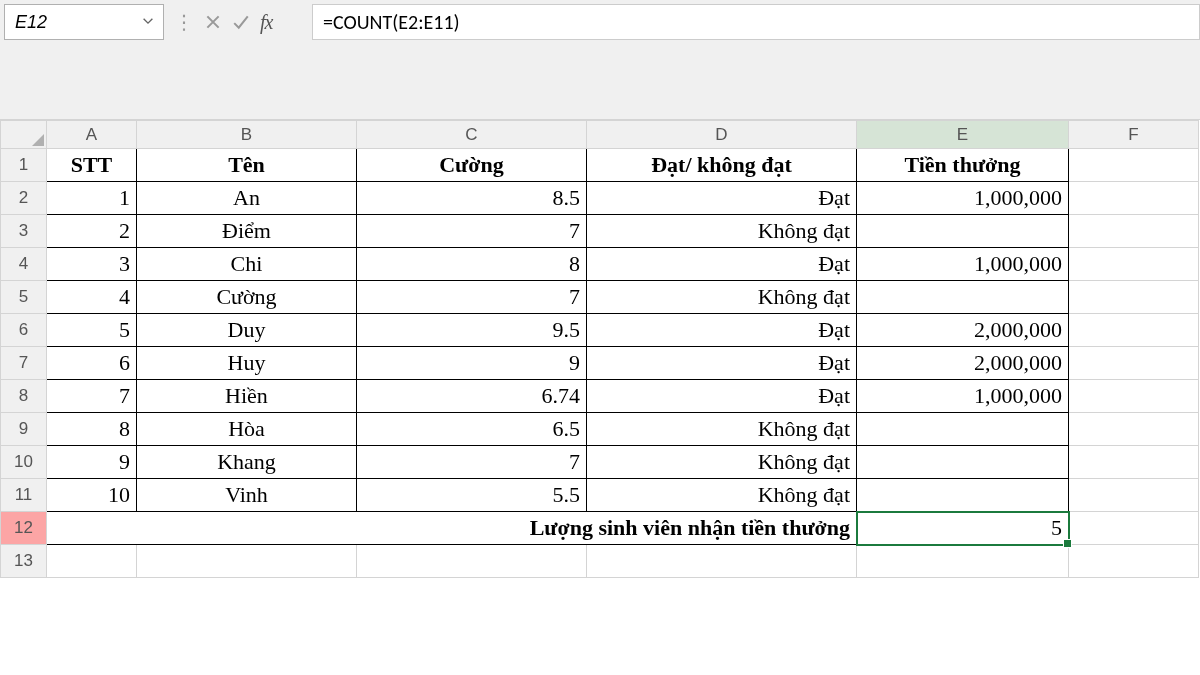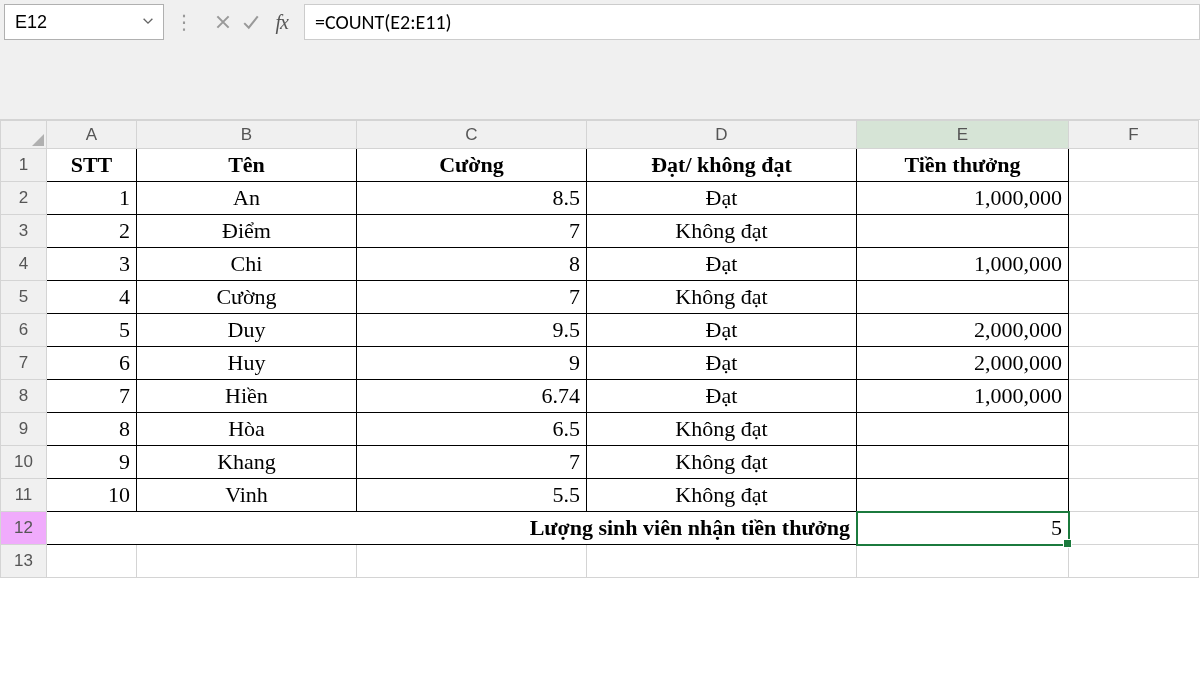--- a/index.html
+++ b/index.html
@@ -1,44 +1,44 @@
 <!DOCTYPE html>
 <html><head>
 <meta charset="utf-8">
 <style>
 * { margin:0; padding:0; box-sizing:border-box; }
 body { font-family: "Segoe UI", Arial, sans-serif; font-size:18px; background:#fff; color:#000; user-select:none; }
 
 .formula-bar { display:flex; align-items:flex-start; height:120px; border-bottom:1px solid #d4d4d4; background:#f0f0f0; padding:4px 0 0 4px; }
 .name-box { width:160px; height:36px; background:#fff; border:1px solid #b0b0b0; display:flex; align-items:center; padding:0 10px; position:relative; }
-.name-box span { flex:1; font-size:18px; }
+.name-box span { flex:1; font-size:18px;font-style:italic; }
 .name-chevron { position:absolute; right:8px; top:50%; transform:translateY(-50%); }
 .name-chevron svg { width:14px; height:14px; }
 .fb-sep { color:#999; margin:0 10px; font-size:20px; line-height:36px; }
-.fb-btn { width:28px; height:36px; display:inline-flex; align-items:center; justify-content:flex-end; color:#808080; }
+.fb-btn { width:28px; height:36px; display:inline-flex; align-items:center; justify-content:flex-start; color:#808080; }
 .fb-btn svg { width:18px; height:18px; }
 .fx { font-style:italic; font-family:"Times New Roman",serif; font-size:20px; color:#555; letter-spacing:-1px; }
-.formula-input-wrap { flex:1; margin-left:16px; background:#fff; border:1px solid #ccc; height:36px; display:flex; align-items:center; padding:0 10px; font-size:20px; font-family:Calibri,Arial,sans-serif; }
+.formula-input-wrap { flex:1; margin-left:24px; background:#fff; border:1px solid #ccc; height:36px; display:flex; align-items:center; padding:0 10px; font-size:20px; font-family:Calibri,Arial,sans-serif; }
 
 .sheet { position:relative; }
 table { border-collapse:collapse; table-layout:fixed; }
 th.rowhdr, th.colhdr, td { border:1px solid #d4d4d4; }
 th.colhdr { background:#f0f0f0; font-weight:normal; height:28px; font-size:17px; text-align:center; color:#555; }
 th.colhdr.sel { background:#d6e4d6; }
 th.rowhdr { background:#f0f0f0; font-weight:normal; width:46px; font-size:17px; text-align:center; color:#555; }
-th.rowhdr.sel { background:#f0abfc; }
+th.rowhdr.sel { background:#fca5a5; }
 .corner { background:#f0f0f0; border:1px solid #d4d4d4; width:46px; height:28px; position:relative; }
 .corner::after { content:""; position:absolute; right:2px; bottom:2px; width:0; height:0; border-left:12px solid transparent; border-bottom:12px solid #b0b0b0; }
 
 td { height:33px; padding:0 6px; font-family:"Times New Roman", serif; font-size:22px; background:#fff; vertical-align:middle; }
 .data-border { border:1.5px solid #000; }
 .bold { font-weight:bold;margin-top:28px; }
 .center { text-align:center; }
 .right { text-align:right; }
-.left { text-align:center; }
+.left { text-align:right; }
 
 .selected-cell { outline:2px solid #1b7a3d; outline-offset:-1px; position:relative; }
 .selected-cell::after { content:""; position:absolute; right:-4px; bottom:-4px; width:7px; height:7px; background:#1b7a3d; border:1px solid #fff; }
 
 col.cA { width:90px; }
 col.cB { width:220px; }
 col.cC { width:230px; }
 col.cD { width:270px; }
 col.cE { width:212px; }
 col.cF { width:130px; }

